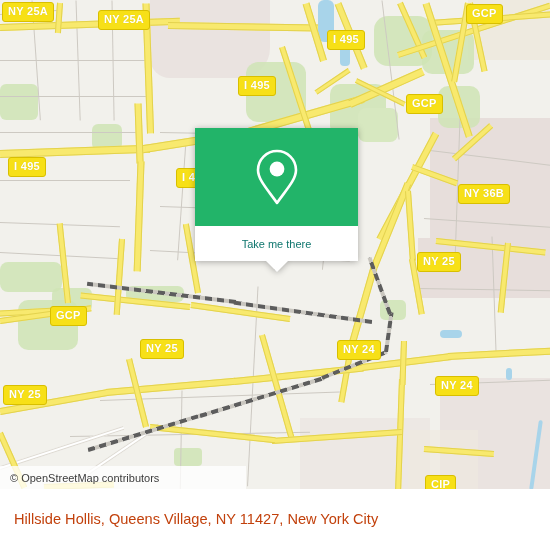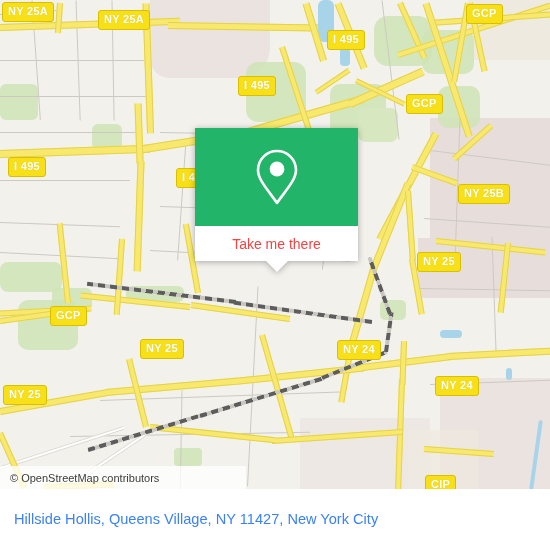--- a/index.html
+++ b/index.html
@@ -114,22 +114,22 @@
   }
   #popup-head svg { display: block; }
   #popup-body {
     height: 35px;
     background: #ffffff;
     display: flex;
     align-items: center;
     justify-content: center;
   }
   #popup-label {
-    font-size: 14px;
-    color: #ef4444;
+    font-size: 11px;
+    color: #0f766e;
     font-family: "Liberation Sans", sans-serif;
   }
   #popup-tail {
     position: absolute;
     left: 50%;
     top: 133px;
     margin-left: -11px;
     width: 0;
     height: 0;
     border-left: 11px solid transparent;
@@ -163,21 +163,21 @@
     top: 489px;
     width: 550px;
     height: 61px;
     background: #ffffff;
     display: flex;
     align-items: center;
     justify-content: space-between;
   }
   #footer-title {
     font-size: 14.6px;
-    color: #3b82f6;
+    color: #c2410c;
     line-height: 1.45;
     padding-left: 14px;
     max-width: 400px;
     font-family: "Liberation Sans", sans-serif;
   }
   #brand {
     display: flex;
     align-items: center;
     padding-right: 14px;
   }
@@ -334,21 +334,21 @@
 
     <div id="shields">
         <div class="shield" style="left: 2px; top: 2px;">NY 25A</div>
         <div class="shield" style="left: 98px; top: 10px;">NY 25A</div>
         <div class="shield" style="left: 327px; top: 30px;">I 495</div>
         <div class="shield" style="left: 466px; top: 4px;">GCP</div>
         <div class="shield" style="left: 238px; top: 76px;">I 495</div>
         <div class="shield" style="left: 406px; top: 94px;">GCP</div>
         <div class="shield" style="left: 8px; top: 157px;">I 495</div>
         <div class="shield" style="left: 176px; top: 168px;">I 495</div>
-        <div class="shield" style="left: 458px; top: 184px;">NY 25B</div>
+        <div class="shield" style="left: 458px; top: 184px;">NY 36B</div>
         <div class="shield" style="left: 417px; top: 252px;">NY 25</div>
         <div class="shield" style="left: 50px; top: 306px;">GCP</div>
         <div class="shield" style="left: 140px; top: 339px;">NY 25</div>
         <div class="shield" style="left: 337px; top: 340px;">NY 24</div>
         <div class="shield" style="left: 3px; top: 385px;">NY 25</div>
         <div class="shield" style="left: 435px; top: 376px;">NY 24</div>
         <div class="shield" style="left: 425px; top: 475px;">CIP</div>
       </div>
 
     <div id="attribution">

